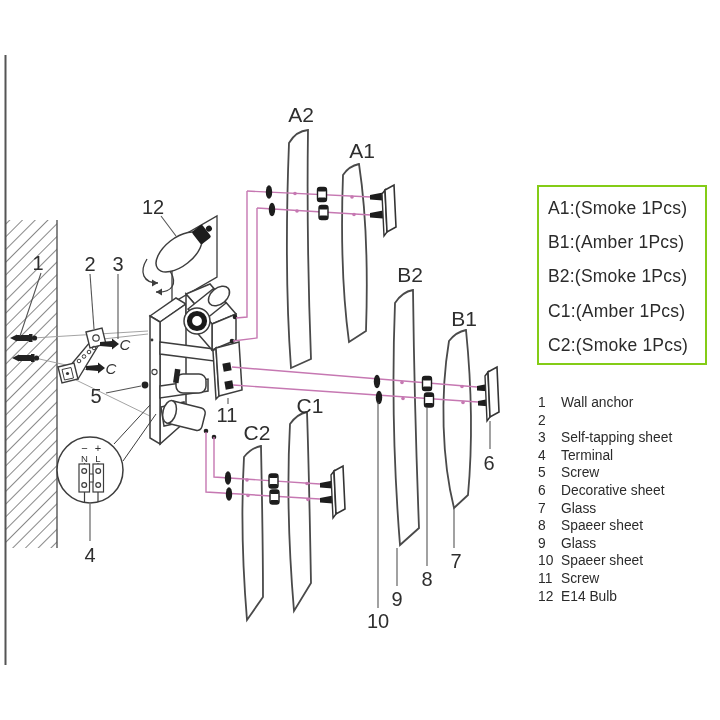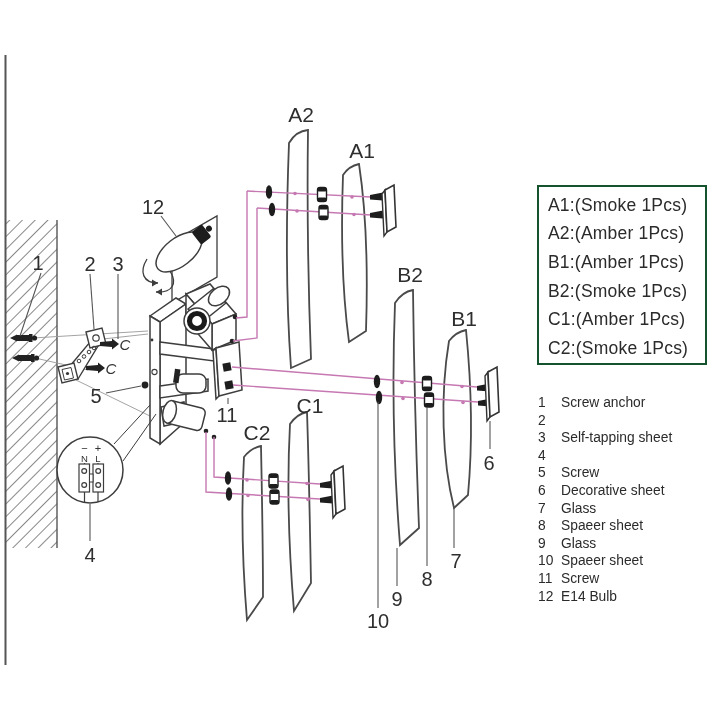--- a/index.html
+++ b/index.html
@@ -1,21 +1,21 @@
 <!DOCTYPE html>
 <html><head>
 <meta charset="utf-8">
 <style>
   html,body{margin:0;padding:0;background:#ffffff;}
   .canvas{position:relative;width:720px;height:720px;background:#fff;overflow:hidden;
           font-family:"Liberation Sans", sans-serif;}
   svg{position:absolute;left:0;top:0;}
   .diagram-text{font-family:"Liberation Sans", sans-serif;fill:#333;}
   .legend-box{position:absolute;left:537px;top:185px;width:170px;height:180px;
-              border:2px solid #14532d;box-sizing:border-box;padding:4px 0 0 9px;
+              border:2px solid #84cc16;box-sizing:border-box;padding:4px 0 0 9px;
               display:flex;flex-direction:column;justify-content:space-around;}
   .legend-row{font-size:17.5px;color:#2b2b2b;letter-spacing:0.2px;line-height:27px;}
   .parts-list{position:absolute;left:538px;top:394px;width:178px;}
   .part-row{display:flex;font-size:13.8px;color:#2b2b2b;line-height:17.6px;}
   .part-num{width:23px;flex:0 0 23px;}
   .part-name{flex:1;}
 </style>
 </head>
 <body>
 
@@ -286,41 +286,41 @@
     <text x="362" y="158">A1</text>
     <text x="410" y="282">B2</text>
     <text x="464" y="326">B1</text>
     <text x="257" y="440">C2</text>
     <text x="310" y="413">C1</text>
   </g>
 </svg>
 
 <div class="legend-box">
   <div class="legend-row">A1:(Smoke 1Pcs)</div>
-  <div class="legend-row">A2:(Amber 1Pcs)</div>
   <div class="legend-row">B1:(Amber 1Pcs)</div>
   <div class="legend-row">B2:(Smoke 1Pcs)</div>
   <div class="legend-row">C1:(Amber 1Pcs)</div>
   <div class="legend-row">C2:(Smoke 1Pcs)</div>
 </div>
 
 <div class="parts-list">
   <div class="part-row">
         <span class="part-num">1</span>
-        <span class="part-name">Screw anchor</span>
+        <span class="part-name">Wall anchor</span>
       </div>
   <div class="part-row">
         <span class="part-num">2</span>
       </div>
   <div class="part-row">
         <span class="part-num">3</span>
         <span class="part-name">Self-tapping sheet</span>
       </div>
   <div class="part-row">
         <span class="part-num">4</span>
+        <span class="part-name">Terminal</span>
       </div>
   <div class="part-row">
         <span class="part-num">5</span>
         <span class="part-name">Screw</span>
       </div>
   <div class="part-row">
         <span class="part-num">6</span>
         <span class="part-name">Decorative sheet</span>
       </div>
   <div class="part-row">

